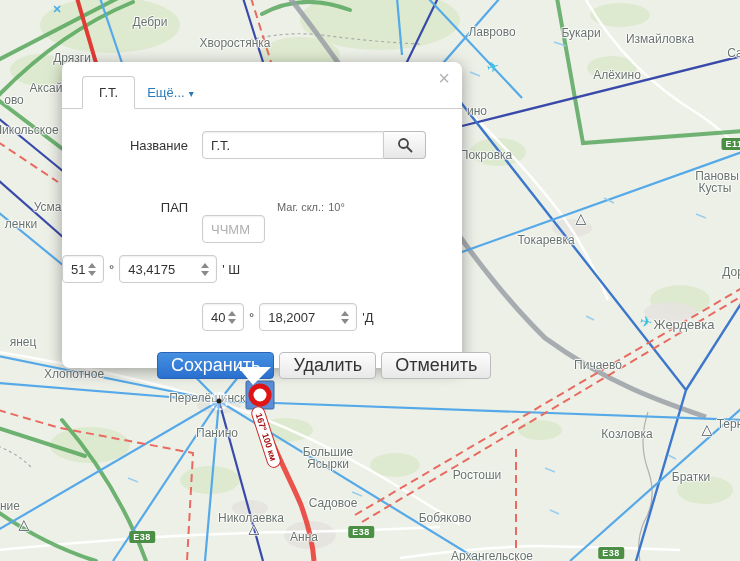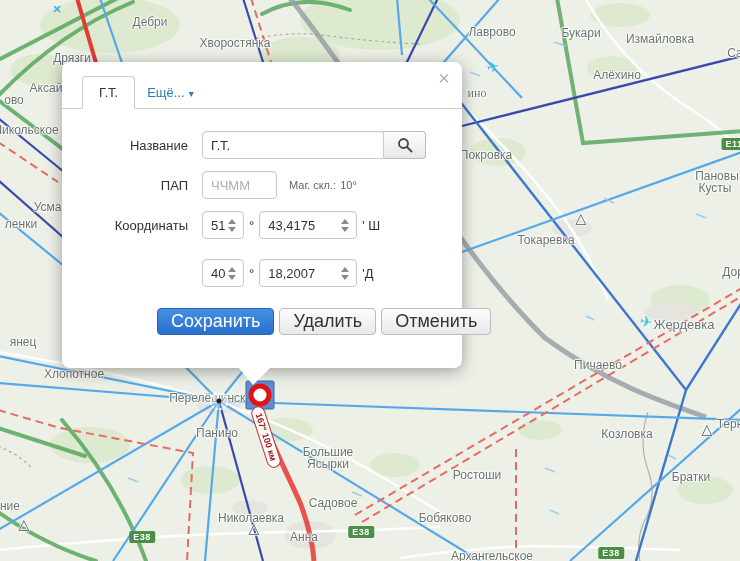--- a/index.html
+++ b/index.html
@@ -42,21 +42,21 @@
   .form{padding-top:22px;font-size:13px;color:#333;}
   .frow{display:flex;align-items:center;margin-bottom:12px;}
   .frow .flabel{width:126px;padding-right:14px;text-align:right;flex:none;color:#333;}
   .tbox{border:1px solid #ccc;border-radius:4px;height:28px;box-sizing:border-box;font-size:13px;color:#333;
     box-shadow:inset 0 1px 2px rgba(0,0,0,.07);background:#fff;}
   input.tbox{padding:0 8px;outline:none;font-family:"Liberation Sans",sans-serif;}
   input.tbox::placeholder{color:#b0b0b0;}
   #name-input{width:182px;border-radius:4px 0 0 4px;}
   #search-btn{width:42px;height:28px;border:1px solid #bbb;border-left:none;border-radius:0 4px 4px 0;
     background:linear-gradient(#fdfdfd,#e7e7e7);display:flex;align-items:center;justify-content:center;cursor:pointer;padding:0;}
-  #pap-input{width:75px;}
+  #pap-input{width:63px;margin-top:44px;}
   .magskl{margin-left:12px;font-size:11px;color:#666;}
   .magskl b{font-weight:normal;margin-left:4px;}
   .spin{display:flex;align-items:center;padding:0 4px 0 8px;}
   .spin .val{flex:1;}
   .spin-sm{width:42px;}
   .spin-md{width:98px;}
   .stepper{width:14px;height:22px;display:flex;flex-direction:column;align-items:center;justify-content:center;gap:3px;
     cursor:pointer;flex:none;}
   .stepper i{display:block;width:0;height:0;border-left:4px solid transparent;border-right:4px solid transparent;}
   .stepper .up{border-bottom:5px solid #8a8a8a;}
@@ -218,21 +218,21 @@
       <span class="map-label" style="left: 733px; top: 272px;">Дор</span>
       <span class="map-label" style="left: 486px; top: 155px;">Покровка</span>
       <span class="map-label" style="left: 717px; top: 176px;">Пановы</span>
       <span class="map-label" style="left: 715px; top: 188px;">Кусты</span>
       <span class="map-label" style="left: 546px; top: 240px; text-align: center;">Токаревка</span>
       <span class="map-label" style="left: 492px; top: 32px;">Лаврово</span>
       <span class="map-label" style="left: 581px; top: 33px;">Букари</span>
       <span class="map-label" style="left: 660px; top: 39px;">Измайловка</span>
       <span class="map-label" style="left: 617px; top: 75px;">Алёхино</span>
       <span class="map-label" style="left: 735px; top: 53px;">Са</span>
-      <span class="map-label" style="left: 477px; top: 93px; font-family: Liberation Serif, serif;">ино</span>
+      <span class="map-label" style="left: 477px; top: 111px;">ино</span>
       <span class="map-label" style="left: 10px; top: 506px;">ние</span>
       <span class="road-badge" style="left: 142px; top: 537px;">Е38</span>
       <span class="road-badge" style="left: 361px; top: 532px;">Е38</span>
       <span class="road-badge" style="left: 611px; top: 553px;">Е38</span>
       <span class="road-badge" style="left: 734px; top: 144px;">Е11</span>
       <span class="map-ic ic-plane" style="transform: translate(-50%, -50%) rotate(-15deg); left: 493px; top: 67px;">✈</span>
       <span class="map-ic ic-plane" style="transform: translate(-50%, -50%) rotate(10deg); left: 646px; top: 322px;">✈</span>
       <span class="map-ic ic-xmark" style="left: 57px; top: 9px;">✕</span>
       <span class="map-ic ic-triangle" style="left: 581px; top: 218px;">△</span>
       <span class="map-ic ic-triangle" style="left: 707px; top: 429px;">△</span>
@@ -266,21 +266,20 @@
         </button>
       </div>
 
       <div class="frow">
         <span class="flabel">ПАП</span>
         <input id="pap-input" class="tbox" placeholder="ЧЧММ" style="">
         <span class="magskl"><span>Маг. скл.:</span><b>10°</b></span>
       </div>
 
       <div class="frow coord1">
-        <span class="flabel">Координаты</span>
         <div class="tbox spin spin-sm">
           <span class="val">51</span>
           <span class="stepper">
               <i class="up"></i>
               <i class="dn"></i>
             </span>
         </div>
         <span class="unit">°</span>
         <div class="tbox spin spin-md">
           <span class="val">43,4175</span>

